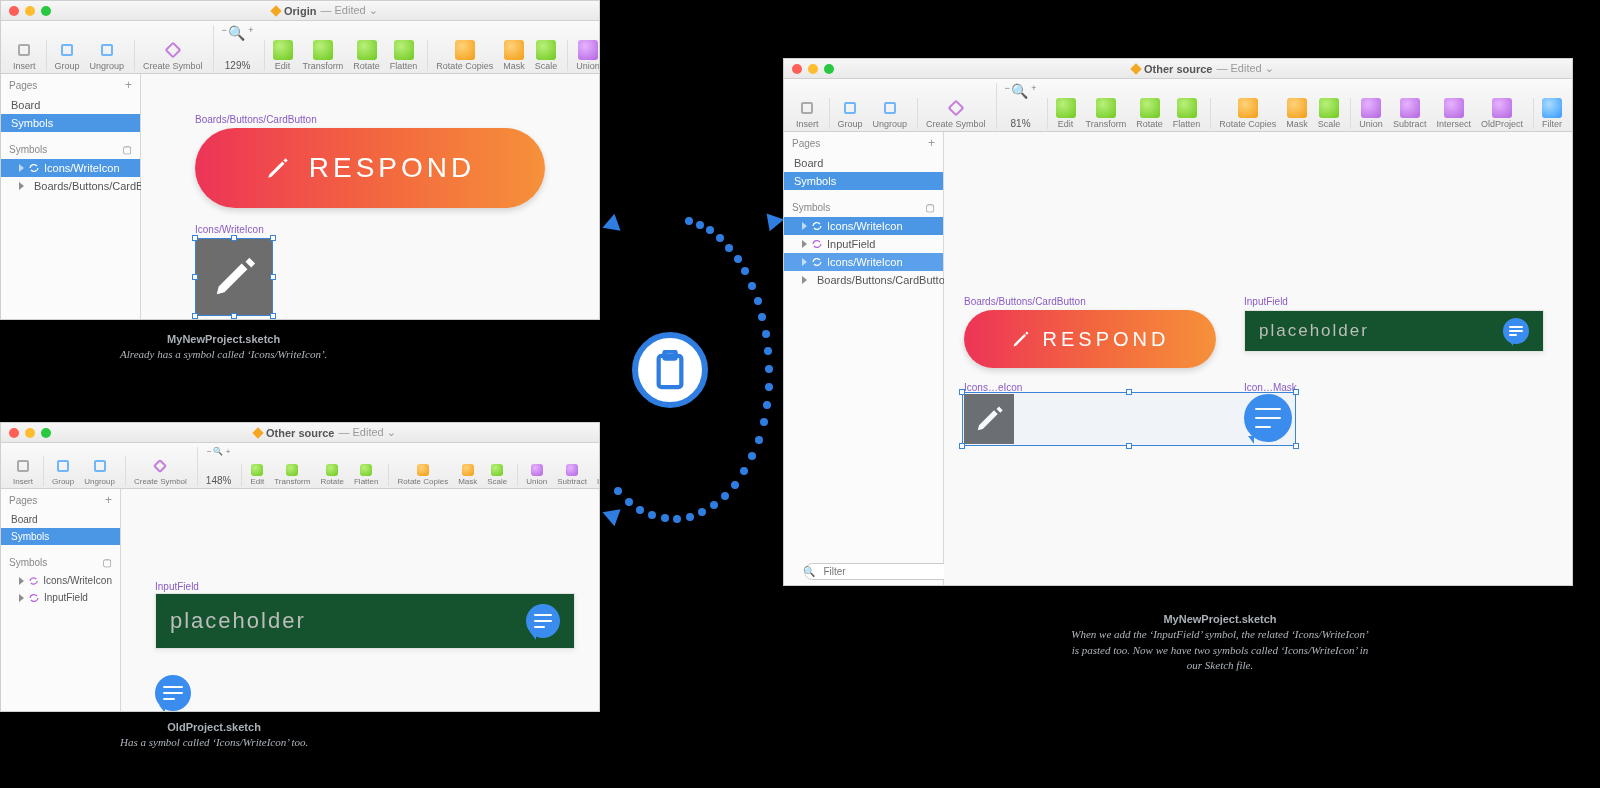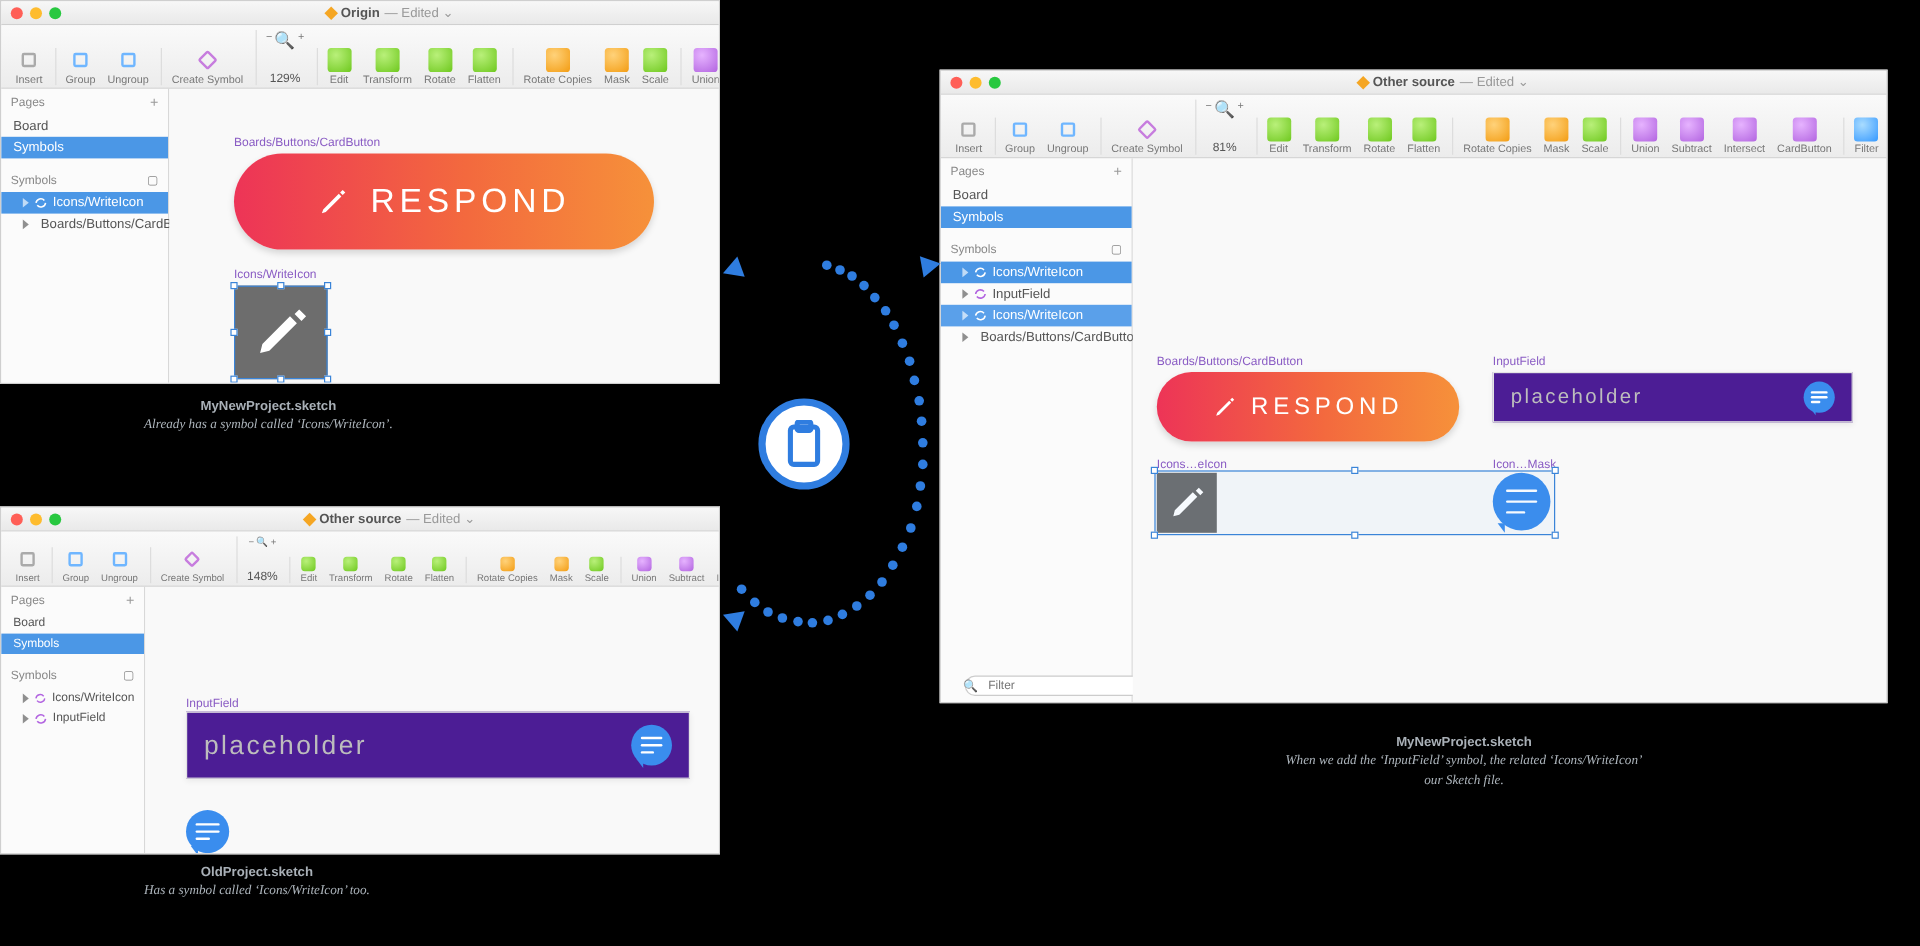--- a/index.html
+++ b/index.html
@@ -56,21 +56,21 @@
   
   .respond { position:absolute; border-radius:999px; background:linear-gradient(90deg,#ed3457 0%,#f3693e 55%, #f6913a 100%); display:flex; align-items:center; justify-content:center; gap:18px; color:#fff; font-weight:500; letter-spacing:4px;}
   .respond svg { fill:#fff;}
   .shadowed { box-shadow: 0 3px 6px rgba(0,0,0,.15);}
 
   
   .writetile { position:absolute; background:#6d6d6d; display:flex;align-items:center;justify-content:center;}
   .writetile svg { fill:#fff;}
 
   
-  .inputfield { position:absolute; background:#4c1d95; border:1px solid #e3e3e3; display:flex; align-items:center; padding:0 14px; box-shadow: 0 2px 5px rgba(0,0,0,.07);}
+  .inputfield { position:absolute; background:#14532d; border:1px solid #e3e3e3; display:flex; align-items:center; padding:0 14px; box-shadow: 0 2px 5px rgba(0,0,0,.07);}
   .inputfield .ph { flex:1; color:#bdbdbd; letter-spacing:2px;}
   .chatbubble { background:#3a8dee; border-radius:50%; display:flex; align-items:center; justify-content:center; position:relative;}
   .chatbubble::after { content:''; position:absolute; bottom:-2px; left:4px; width:0;height:0; border-top:8px solid #3a8dee; border-left:6px solid transparent;}
   .chatlines { width:55%; height:40%; display:flex; flex-direction:column; justify-content:space-between;}
   .chatlines div { height:2px; background:#fff; border-radius:1px;}
   .chatlines div:nth-child(3){ width:60%;}
 
   
   .caption { position:absolute; color:#aeb6bd; text-align:center; font-family: Georgia, 'Times New Roman', serif; font-style: italic; font-size:11px; line-height:1.4; width: max-content;}
   .caption .bold { font-weight:600; font-style:normal; font-family:-apple-system,Arial,sans-serif; color:#a9b0b7;}
@@ -466,21 +466,21 @@
     <div class="tgroup">
         <div class="icon icn-blob purple"></div>
         <span class="lbl">Subtract</span>
       </div>
     <div class="tgroup">
         <div class="icon icn-blob purple"></div>
         <span class="lbl">Intersect</span>
       </div>
     <div class="tgroup">
         <div class="icon icn-blob purple"></div>
-        <span class="lbl">CardButton</span>
+        <span class="lbl">OldProject</span>
       </div>
     <div class="tgroup sep">
         <div class="icon icn-blob blue"></div>
         <span class="lbl">Filter</span>
       </div>
 
   </div>
 
   <div class="body">
     <div class="sidebar big">
@@ -589,20 +589,21 @@
   <div class="bold">MyNewProject.sketch</div>
   <div>Already has a symbol called ‘Icons/WriteIcon’.</div>
 </div>
 <div class="caption" style="left:120px;top:720px">
   <div class="bold">OldProject.sketch</div>
   <div>Has a symbol called ‘Icons/WriteIcon’ too.</div>
 </div>
 <div class="caption" style="left:940px;top:612px;width:560px">
   <div class="bold">MyNewProject.sketch</div>
   <div>When we add the ‘InputField’ symbol, the related ‘Icons/WriteIcon’</div>
+  <div>is pasted too. Now we have two symbols called ‘Icons/WriteIcon’ in</div>
   <div>our Sketch file.</div>
 </div>
 
 <div class="orb" style="left:632px;top:332px">
   <svg width="34" height="40" viewBox="0 0 24 28">
     <rect x="4" y="4" width="16" height="22" rx="2"></rect>
       <rect x="8" y="1" width="8" height="5" rx="1"></rect>
   </svg>
 </div>
 

